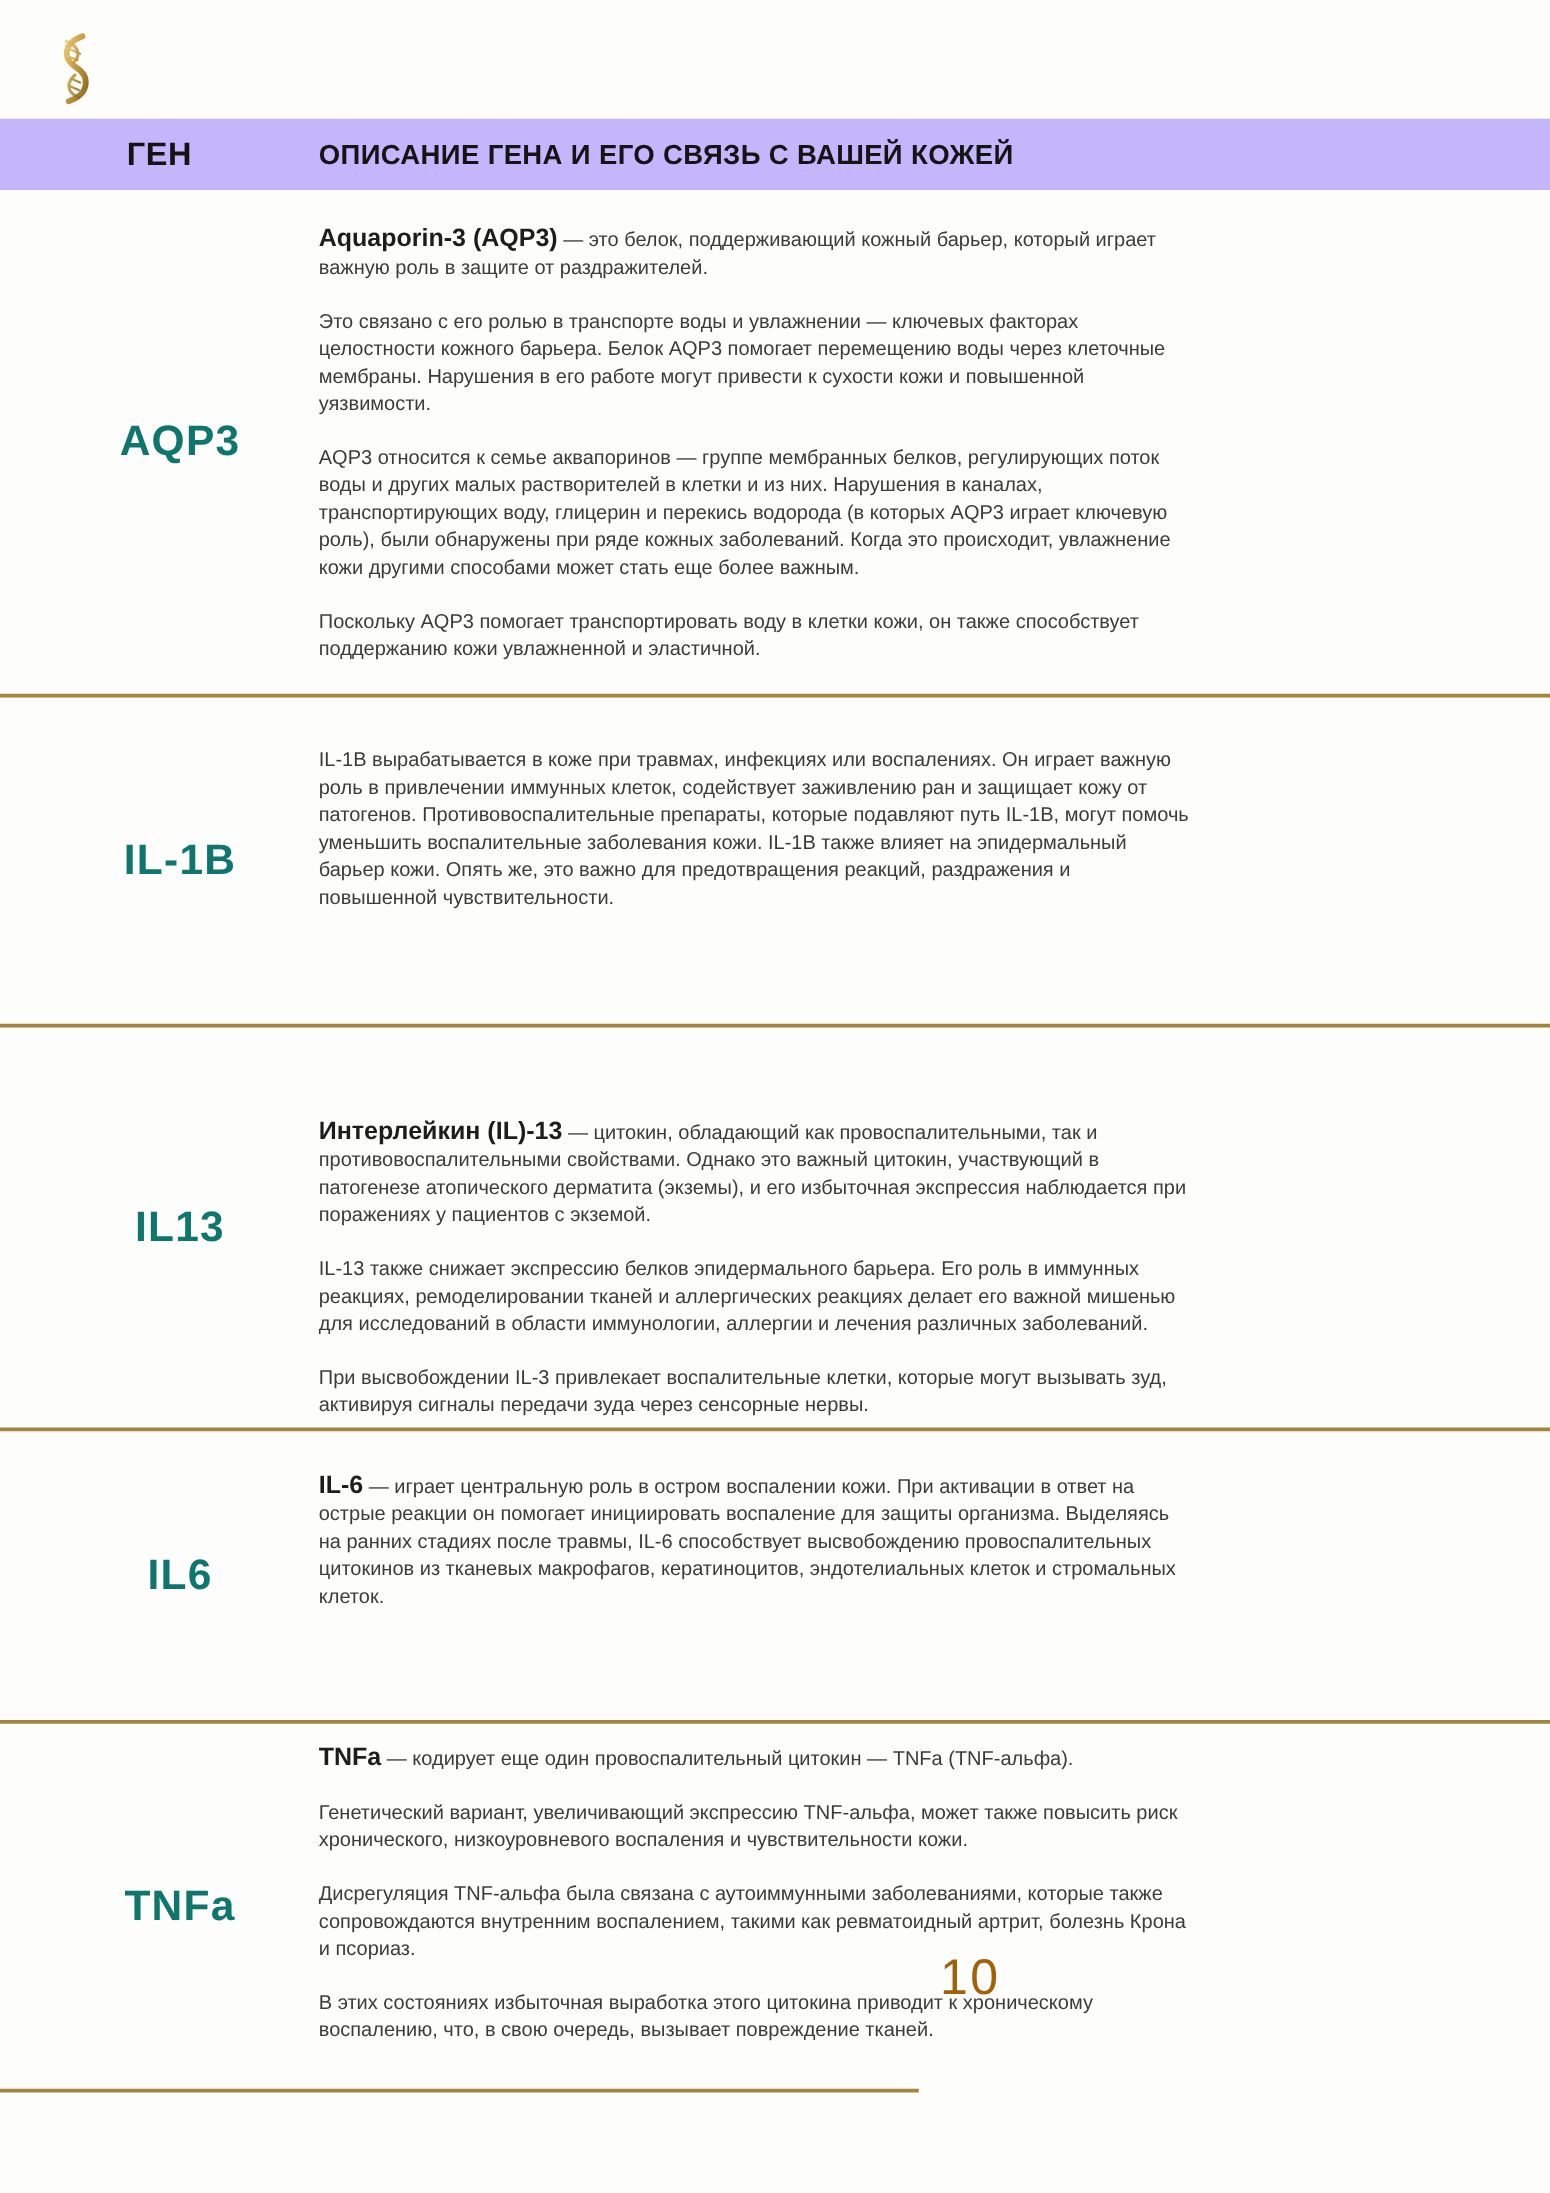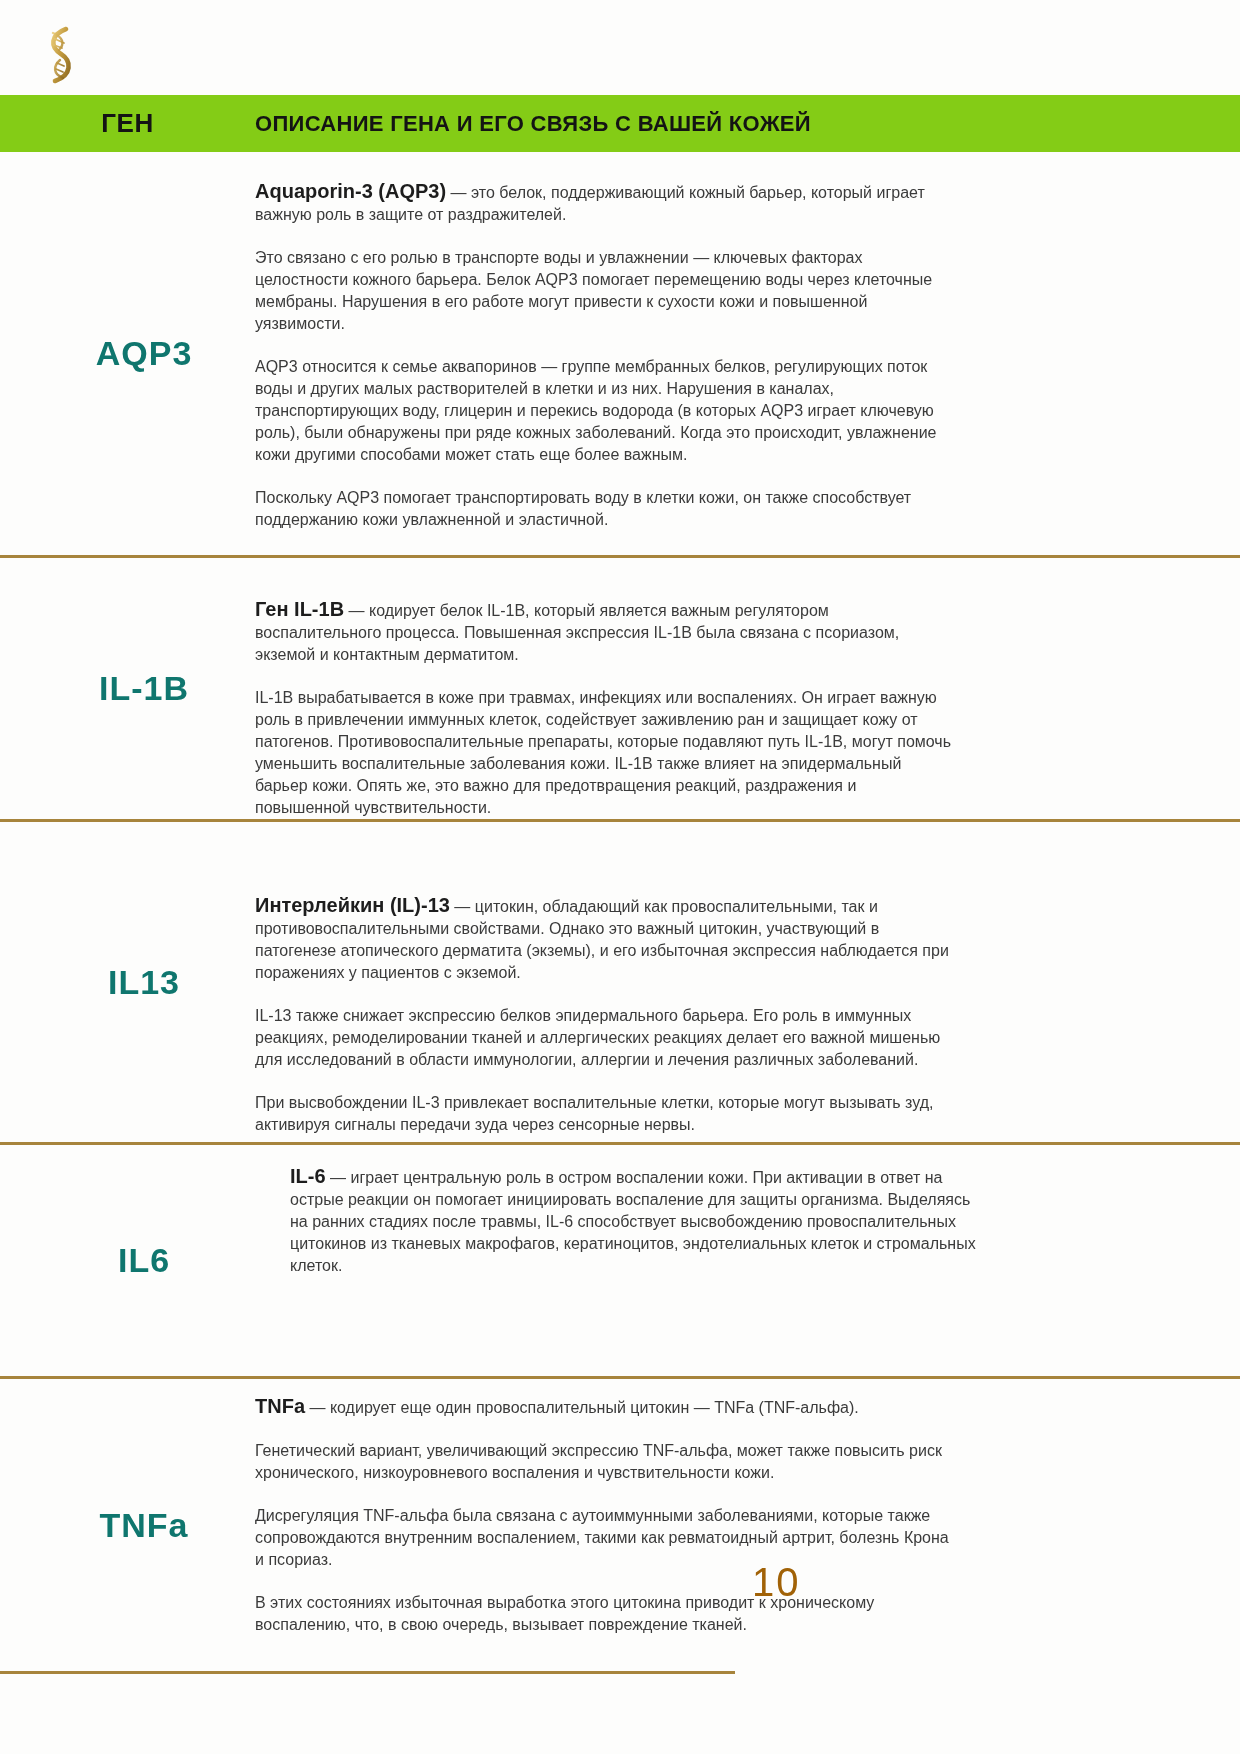--- a/index.html
+++ b/index.html
@@ -19,21 +19,21 @@
       top: 26px;
       width: 34px;
       height: 58px;
     }
     .header-band {
       position: absolute;
       top: 95px;
       left: 0;
       width: 1240px;
       height: 57px;
-      background: #84cc16;
+      background: #c4b5fd;
       display: flex;
       align-items: center;
     }
     .header-gene {
       width: 255px;
       text-align: center;
       font-size: 26px;
       font-weight: 700;
       color: #141414;
       letter-spacing: 0.5px;
@@ -77,21 +77,21 @@
     }
     .desc-cell {
       flex: 1 1 auto;
       width: 710px;
       max-width: 710px;
       padding-right: 10px;
     }
     .row-aqp3 .desc-cell { padding-top: 28px; }
     .row-il1b .desc-cell { padding-top: 40px; }
     .row-il13 .desc-cell { padding-top: 72px; }
-    .row-il6  .desc-cell { padding-top: 20px; margin-left: 35px; }
+    .row-il6  .desc-cell { padding-top: 32px; }
     .row-tnfa .desc-cell { padding-top: 16px; }
     .para {
       font-size: 16px;
       line-height: 22px;
       color: #3b3b3b;
       margin-bottom: 21px;
     }
     .para .lead {
       font-weight: 700;
       color: #1d1d1d;
@@ -151,21 +151,20 @@
       <p class="para"><span>AQP3 относится к семье аквапоринов — группе мембранных белков, регулирующих поток воды и других малых растворителей в клетки и из них. Нарушения в каналах, транспортирующих воду, глицерин и перекись водорода (в которых AQP3 играет ключевую роль), были обнаружены при ряде кожных заболеваний. Когда это происходит, увлажнение кожи другими способами может стать еще более важным.</span></p>
       <p class="para"><span>Поскольку AQP3 помогает транспортировать воду в клетки кожи, он также способствует поддержанию кожи увлажненной и эластичной.</span></p>
     </div>
   </div>
 
   <div class="row row-il1b">
     <div class="gene-cell">
       <div class="gene-label">IL-1B</div>
     </div>
     <div class="desc-cell">
-      <p class="para"><strong class="lead">Ген IL-1B</strong><span> — кодирует белок IL-1B, который является важным регулятором воспалительного процесса. Повышенная экспрессия IL-1B была связана с псориазом, экземой и контактным дерматитом.</span></p>
       <p class="para"><span>IL-1B вырабатывается в коже при травмах, инфекциях или воспалениях. Он играет важную роль в привлечении иммунных клеток, содействует заживлению ран и защищает кожу от патогенов. Противовоспалительные препараты, которые подавляют путь IL-1B, могут помочь уменьшить воспалительные заболевания кожи. IL-1B также влияет на эпидермальный барьер кожи. Опять же, это важно для предотвращения реакций, раздражения и повышенной чувствительности.</span></p>
     </div>
   </div>
 
   <div class="row row-il13">
     <div class="gene-cell">
       <div class="gene-label">IL13</div>
     </div>
     <div class="desc-cell">
       <p class="para"><strong class="lead">Интерлейкин (IL)-13</strong><span> — цитокин, обладающий как провоспалительными, так и противовоспалительными свойствами. Однако это важный цитокин, участвующий в патогенезе атопического дерматита (экземы), и его избыточная экспрессия наблюдается при поражениях у пациентов с экземой.</span></p>

